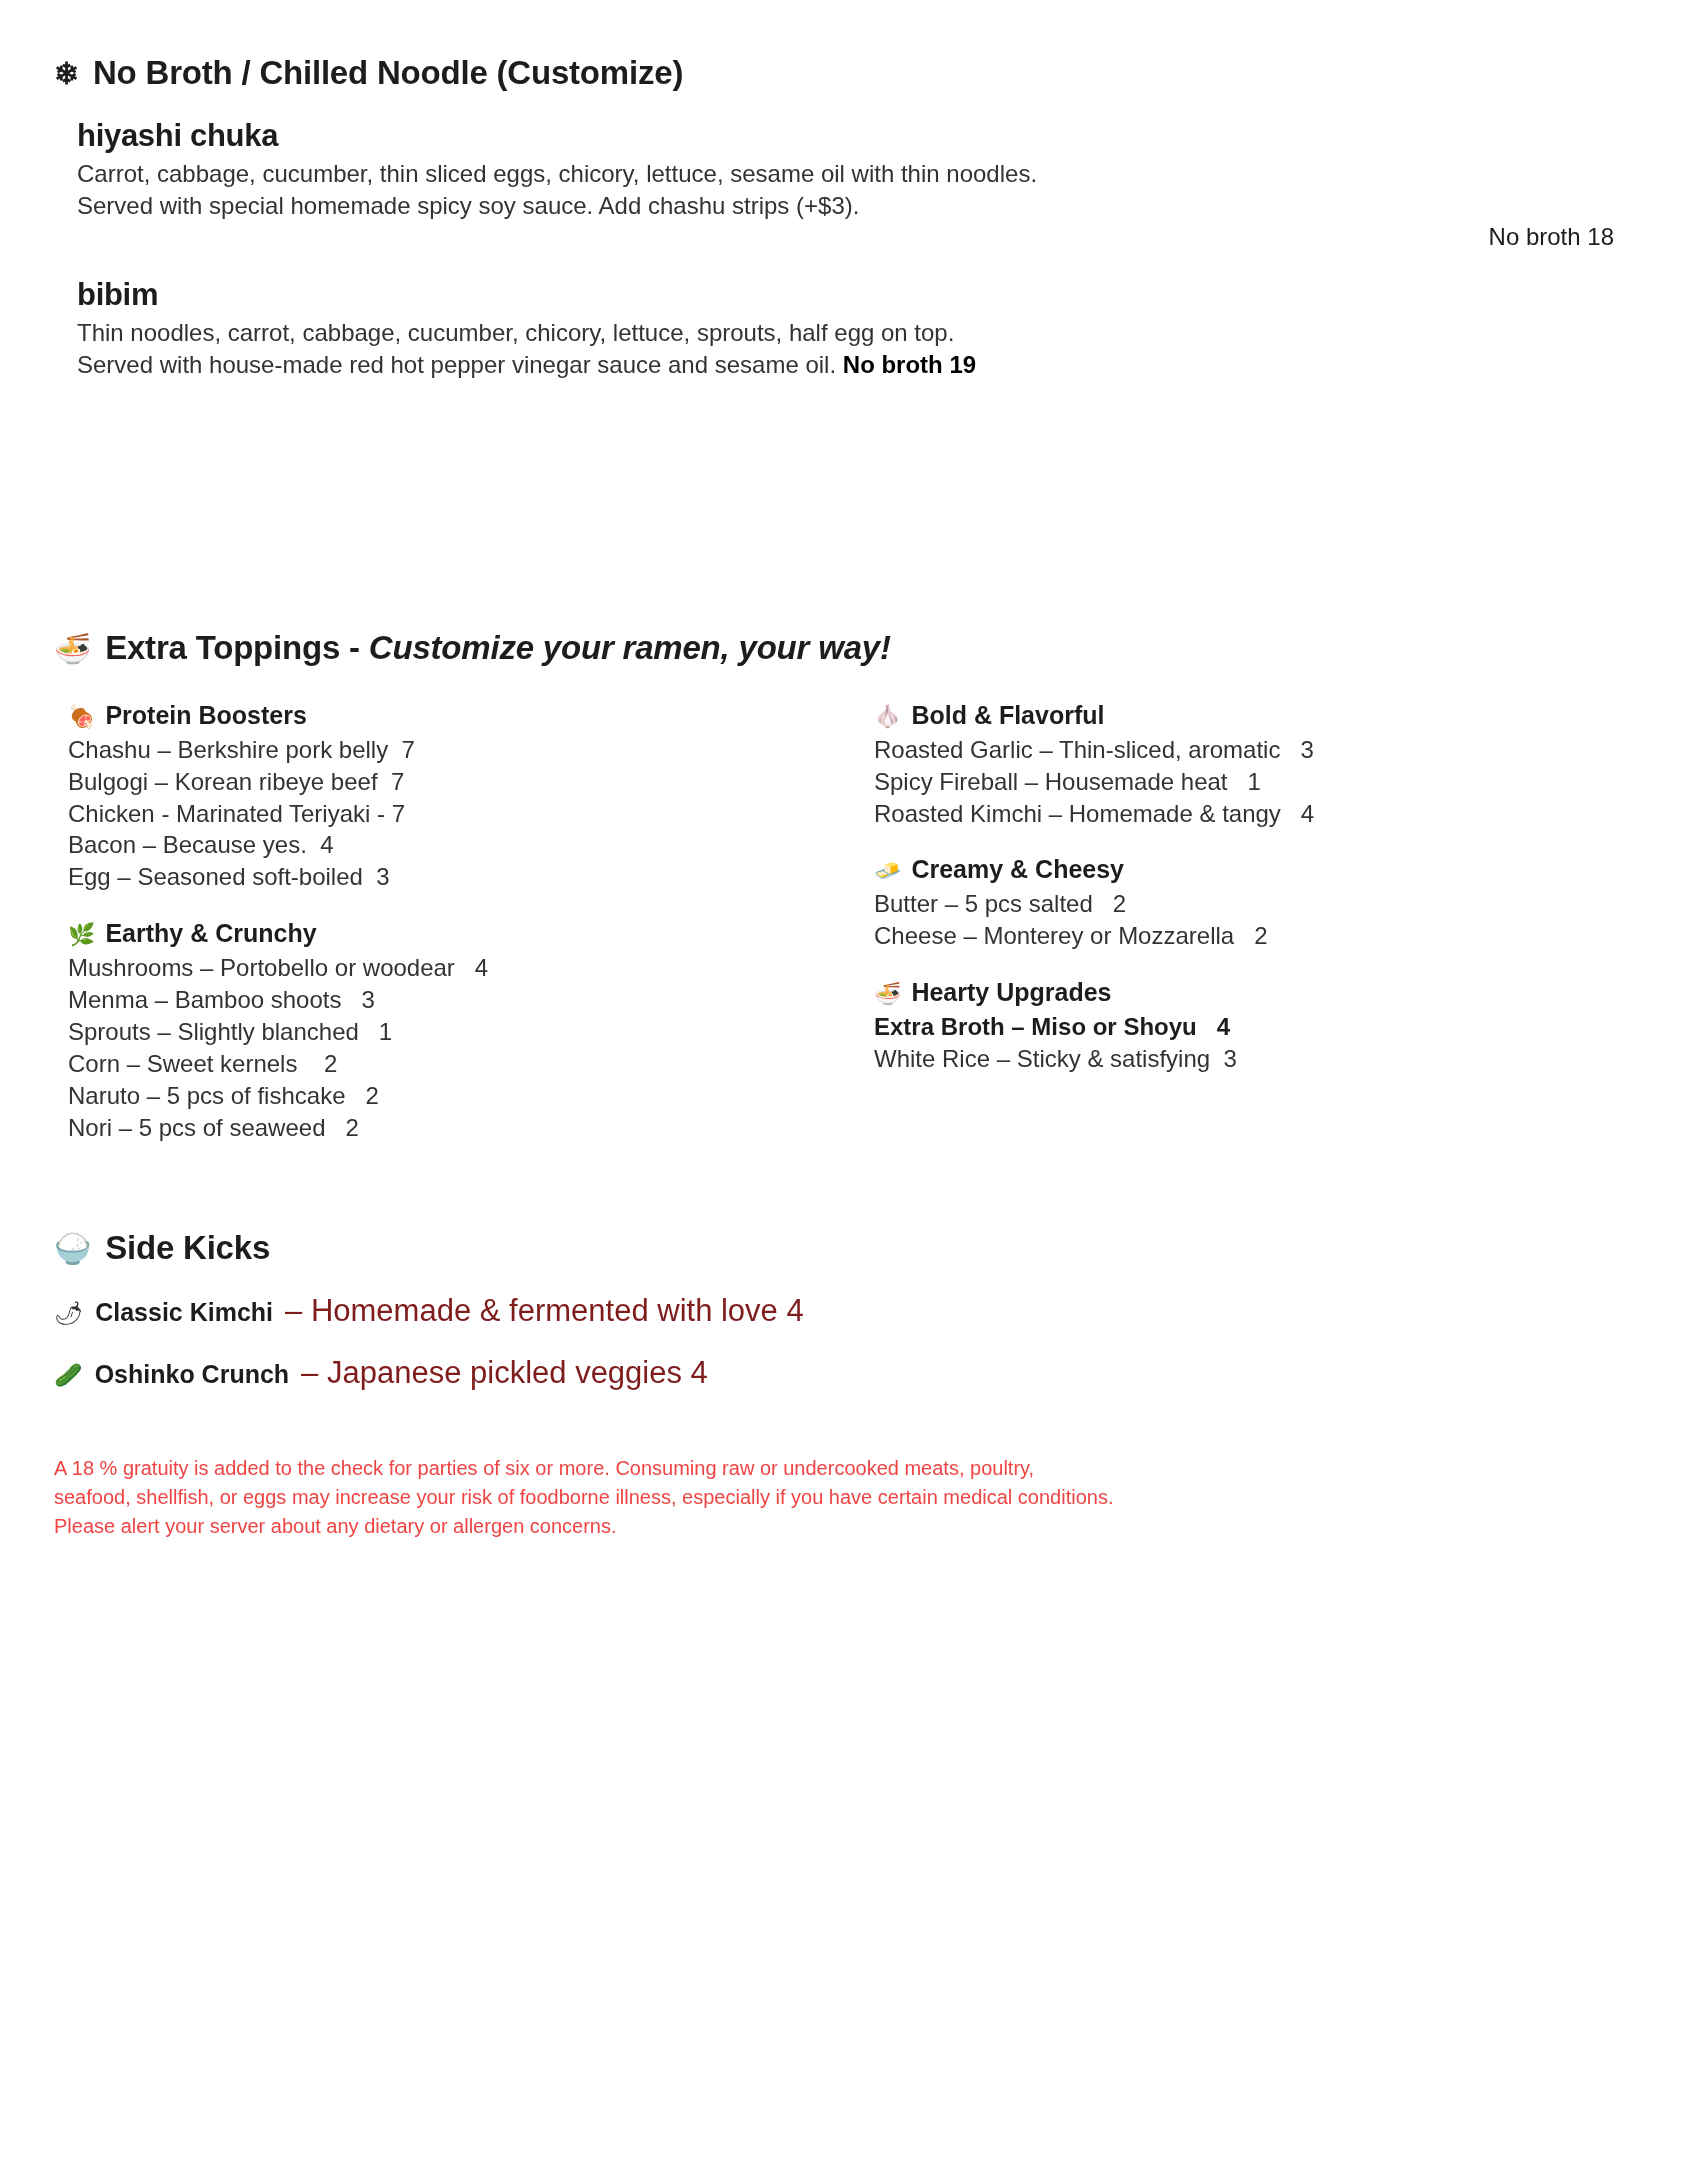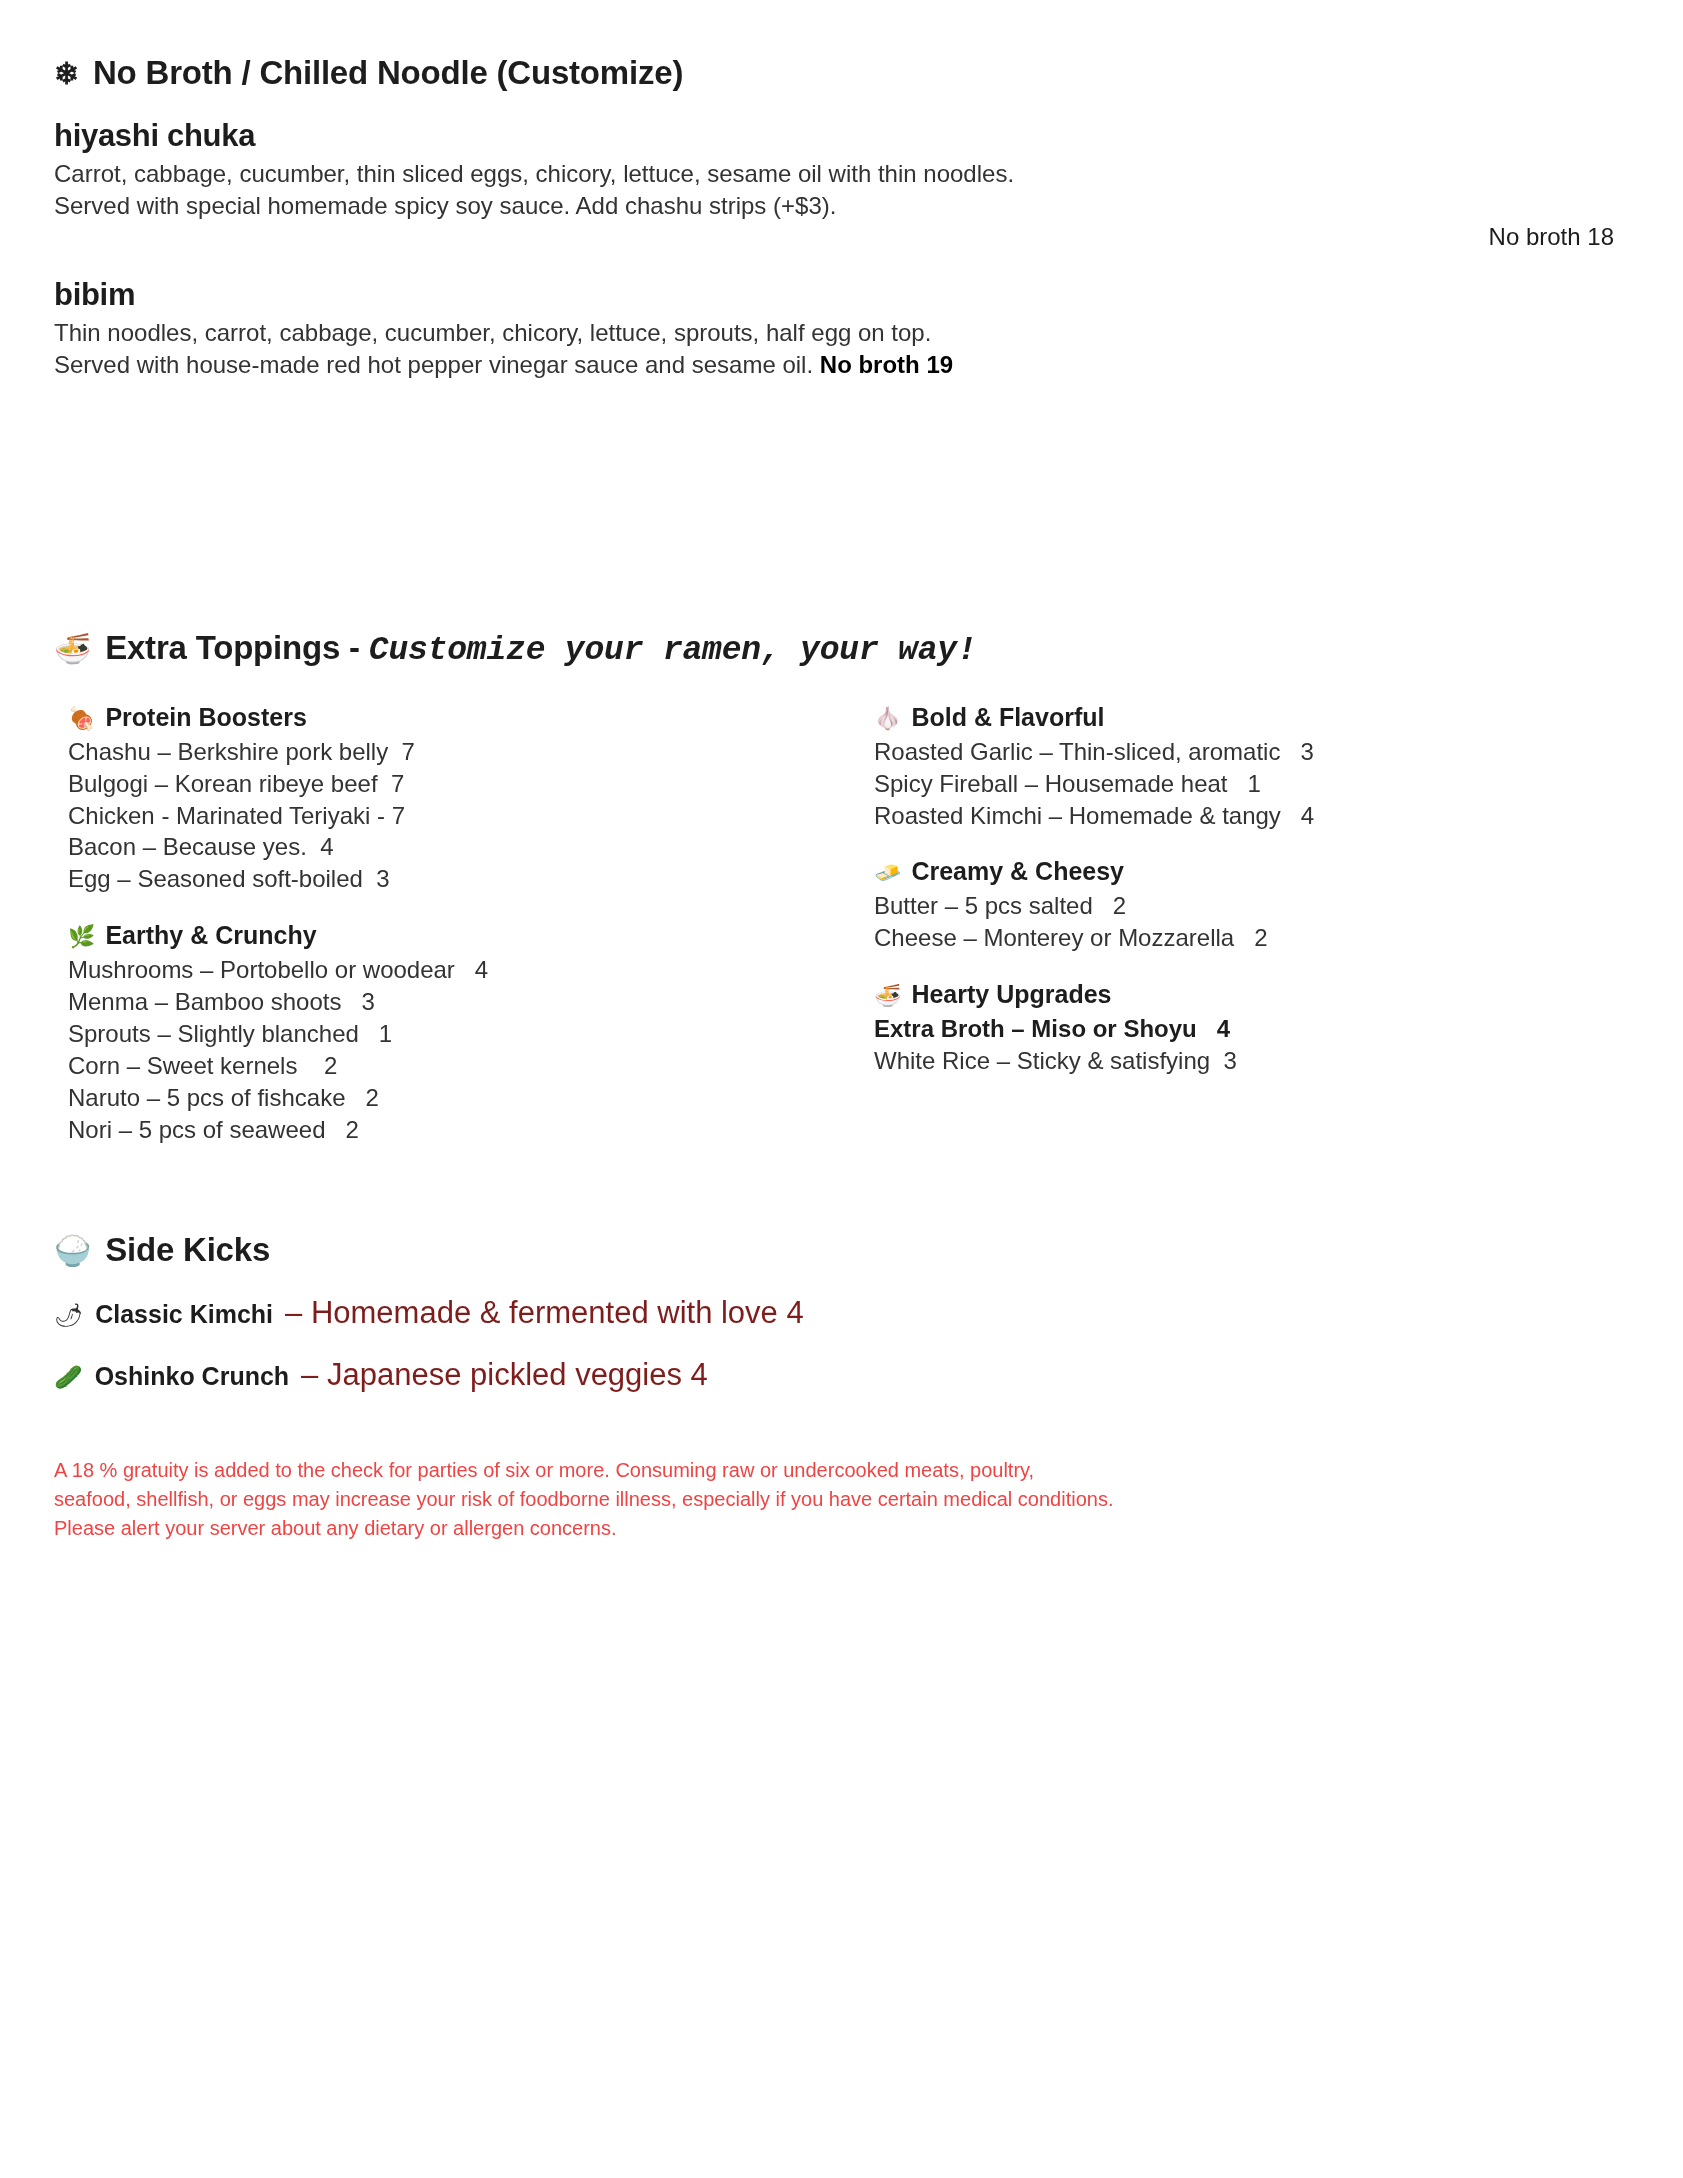--- a/index.html
+++ b/index.html
@@ -35,26 +35,26 @@
     color: #1d1d1d;
     letter-spacing: -0.2px;
   }
   .section-head .emoji {
     font-size: 30px;
     line-height: 1;
   }
   .section-head .ital {
     font-style: italic;
     font-weight: bold;
-    font-family: Liberation Mono, monospace;
   }
 
   
   .dish {
     margin-top: 26px;
+    margin-left: 23px;
   }
   .dish-name {
     font-size: 31px;
     font-weight: bold;
     color: #1d1d1d;
     letter-spacing: -0.3px;
   }
   .dish-desc {
     font-size: 24px;
     line-height: 1.32;

